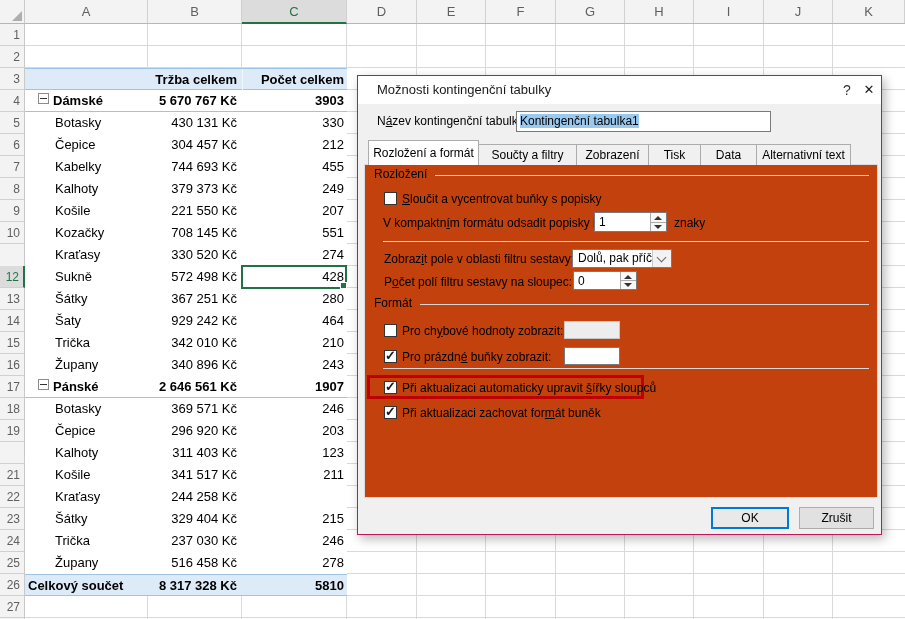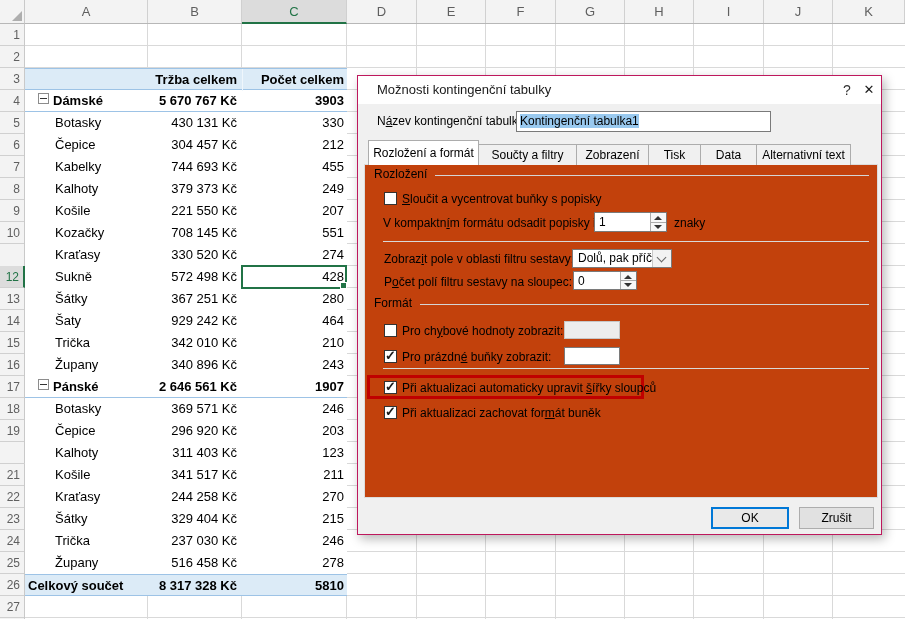--- a/index.html
+++ b/index.html
@@ -240,21 +240,20 @@
           <div class="c3">123</div>
         </div>
         <div class="prow pitem">
           <div class="c1">Košile</div>
           <div class="c2">341 517 Kč</div>
           <div class="c3">211</div>
         </div>
         <div class="prow pitem">
           <div class="c1">Kraťasy</div>
           <div class="c2">244 258 Kč</div>
-          <div class="c3">270</div>
         </div>
         <div class="prow pitem">
           <div class="c1">Šátky</div>
           <div class="c2">329 404 Kč</div>
           <div class="c3">215</div>
         </div>
         <div class="prow pitem">
           <div class="c1">Trička</div>
           <div class="c2">237 030 Kč</div>
           <div class="c3">246</div>

